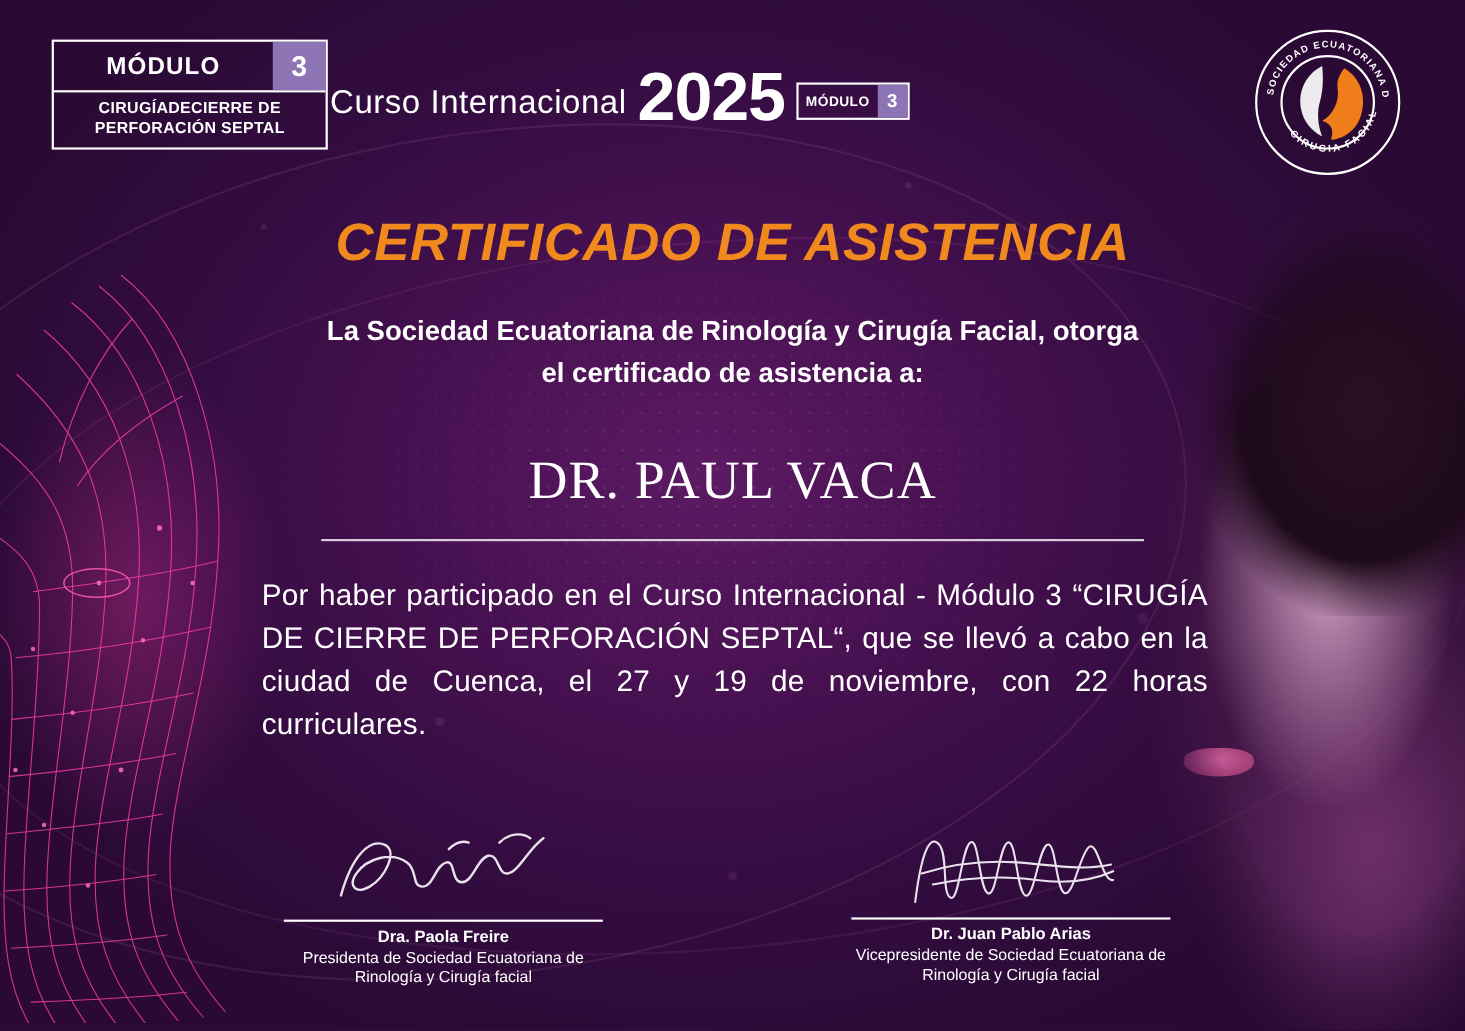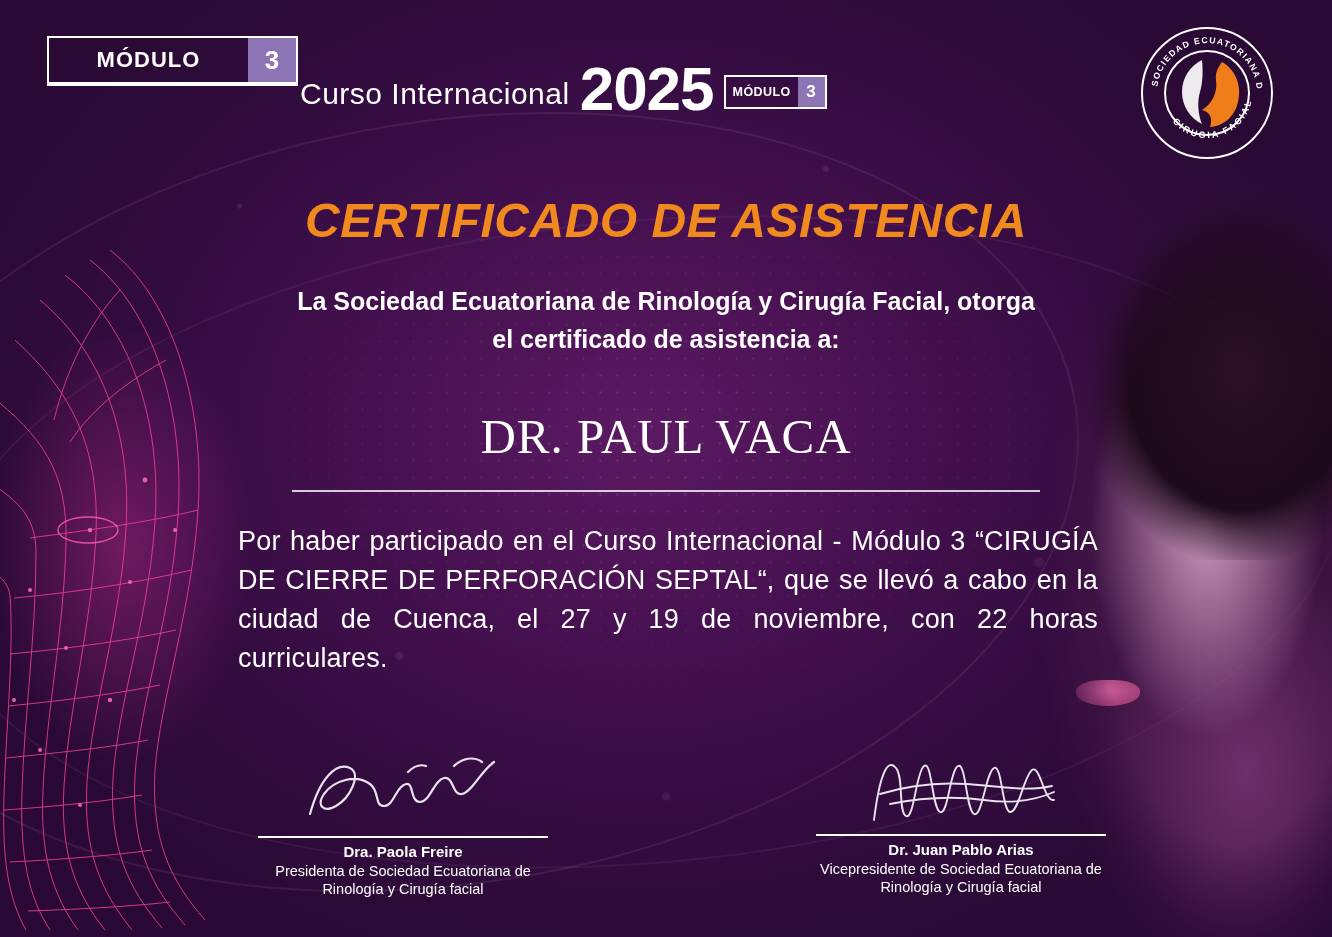--- a/index.html
+++ b/index.html
@@ -259,21 +259,21 @@
   }
 
   
   .sig {
     position: absolute;
     width: 290px;
     text-align: center;
     color: #ffffff;
   }
   .sig.left { left: 258px; top: 744px; }
-  .sig.right { left: 816px; top: 742px; }
+  .sig.right { left: 774px; top: 742px; }
   .sig .scribble { height: 92px; position: relative; }
   .sig .line {
     height: 2px;
     background: #ffffff;
     width: 100%;
   }
   .sig .name {
     font-size: 15px;
     font-weight: bold;
     margin-top: 5px;
@@ -337,20 +337,21 @@
   <div class="face-right">
     <div class="hair"></div>
     <div class="lip"></div>
   </div>
 
   <div class="module-block">
     <div class="row1">
       <div class="m-label">MÓDULO</div>
       <div class="m-num">3</div>
     </div>
+    <div class="row2">CIRUGÍADECIERRE DE PERFORACIÓN SEPTAL</div>
   </div>
 
   <div class="course-head">
     <div class="curso">Curso Internacional</div>
     <div class="year">2025</div>
     <div class="mini-module">
       <div class="mm-label">MÓDULO</div>
       <div class="mm-num">3</div>
     </div>
   </div>

